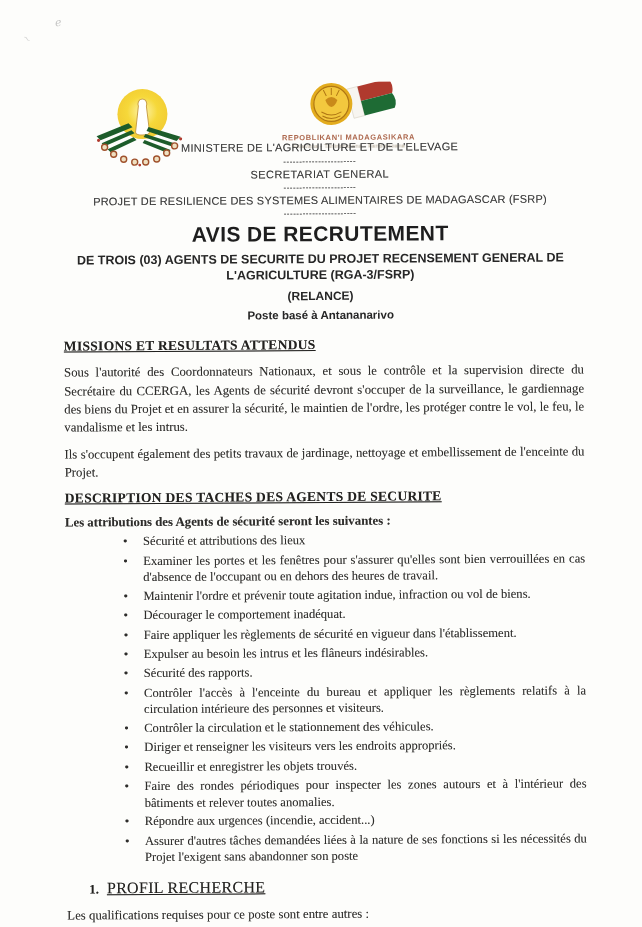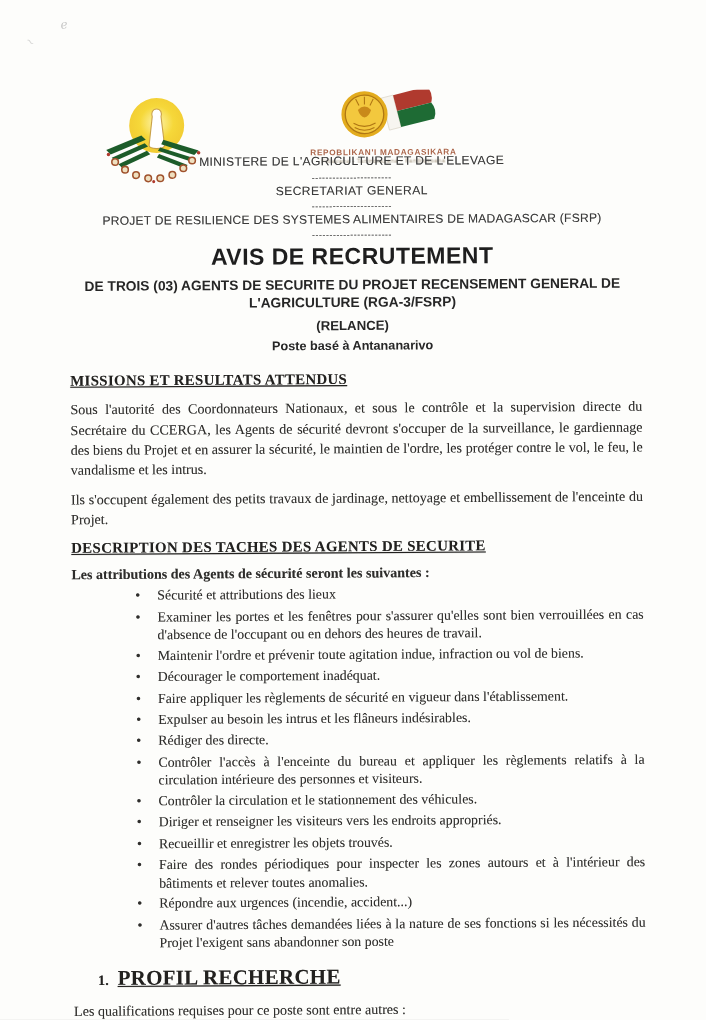--- a/index.html
+++ b/index.html
@@ -49,21 +49,21 @@
      text-decoration:underline;color:#22211f;margin:0 0 9px 0;}
   .para{font-size:12.8px;line-height:1.42;text-align:justify;margin:0 0 9px 0;}
   .intro-bold{font-weight:bold;font-size:12.8px;margin:0 0 3px 0;}
   ul.tasks{list-style:none;margin:0 0 10px 58px;padding:0;}
   ul.tasks li{display:flex;font-size:12.6px;line-height:1.3;margin-bottom:2.5px;
      text-align:justify;}
   .blt{flex:0 0 20px;}
   .blt::before{content:"\2022";font-size:13px;}
   .heading-num{margin:13px 0 11px 22px;}
   .heading-num .num{font-weight:bold;font-size:13px;text-decoration:none;margin-right:8px;color:#22211f;}
-  .heading-num .hd{font-weight:bold;font-size:19px;letter-spacing:.3px;
+  .heading-num .hd{font-weight:normal;font-size:16px;letter-spacing:.3px;
      text-decoration:underline;color:#22211f;}
   .quals-intro{font-size:12.8px;margin:0 0 3px 0;}
   ul.quals{list-style:none;margin:0 0 0 88px;padding:0;}
   ul.quals li{display:flex;font-size:12.6px;line-height:1.3;align-items:baseline;}
   .arrow{flex:0 0 26px;position:relative;top:1px;}
   .arrow::before{content:"";display:inline-block;width:0;height:0;
      border-left:8px solid #3a3a38;border-top:4px solid transparent;
      border-bottom:4px solid transparent;transform:rotate(8deg);}
 </style>
 </head>
@@ -172,21 +172,21 @@
             <li>
             <span class="blt"></span>
             <span class="txt">Faire appliquer les règlements de sécurité en vigueur dans l'établissement.</span>
           </li>
             <li>
             <span class="blt"></span>
             <span class="txt">Expulser au besoin les intrus et les flâneurs indésirables.</span>
           </li>
             <li>
             <span class="blt"></span>
-            <span class="txt">Rédiger des directe.</span>
+            <span class="txt">Sécurité des rapports.</span>
           </li>
             <li>
             <span class="blt"></span>
             <span class="txt">Contrôler l'accès à l'enceinte du bureau et appliquer les règlements relatifs à la circulation intérieure des personnes et visiteurs.</span>
           </li>
             <li>
             <span class="blt"></span>
             <span class="txt">Contrôler la circulation et le stationnement des véhicules.</span>
           </li>
             <li>

